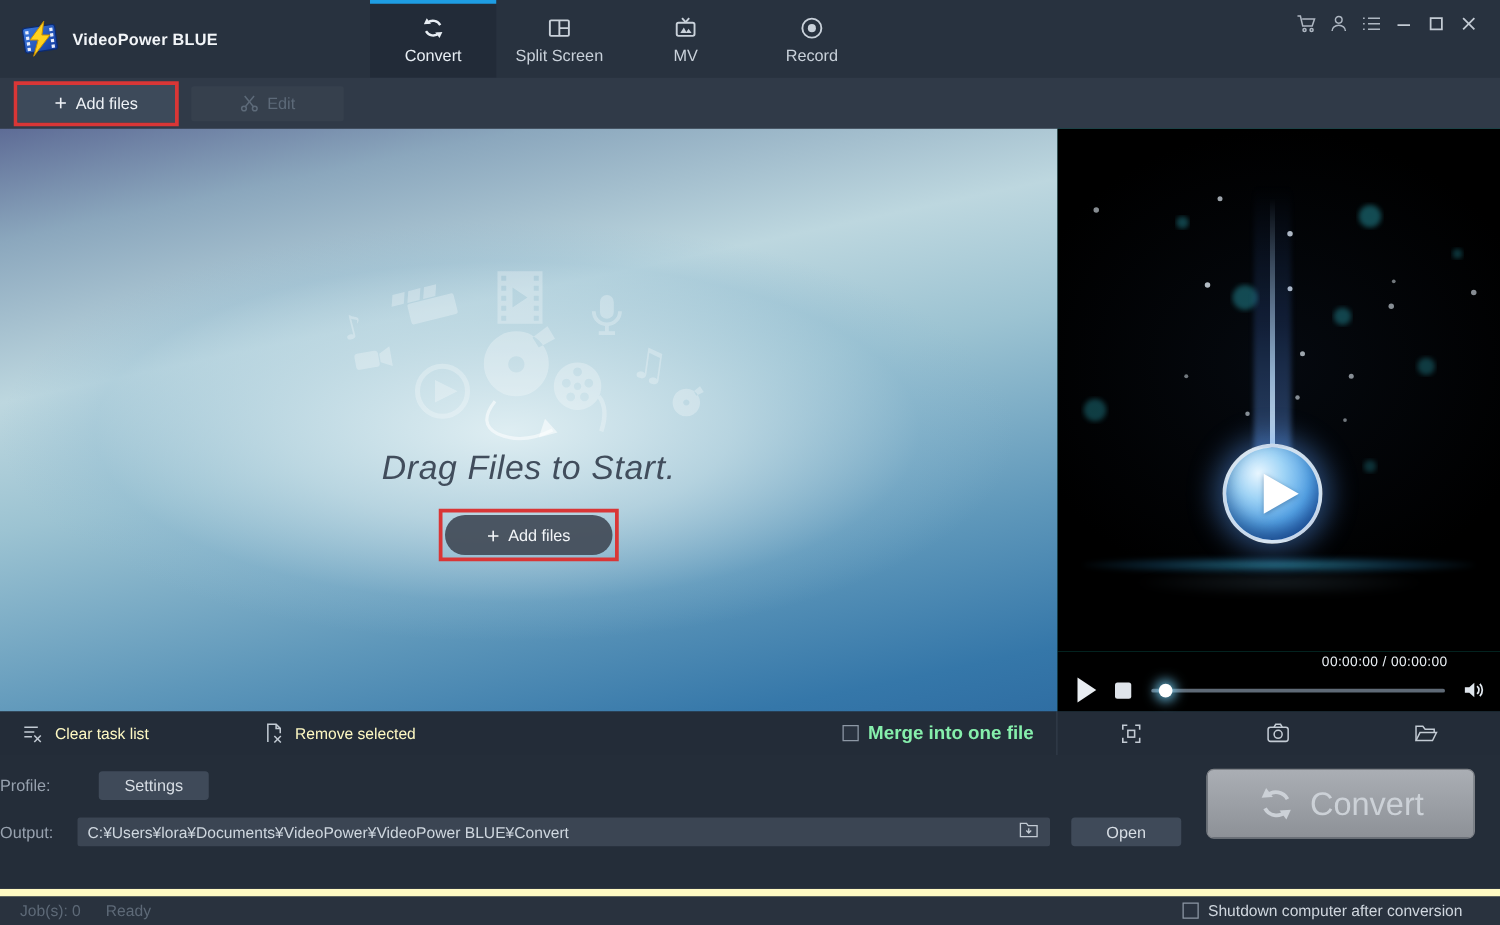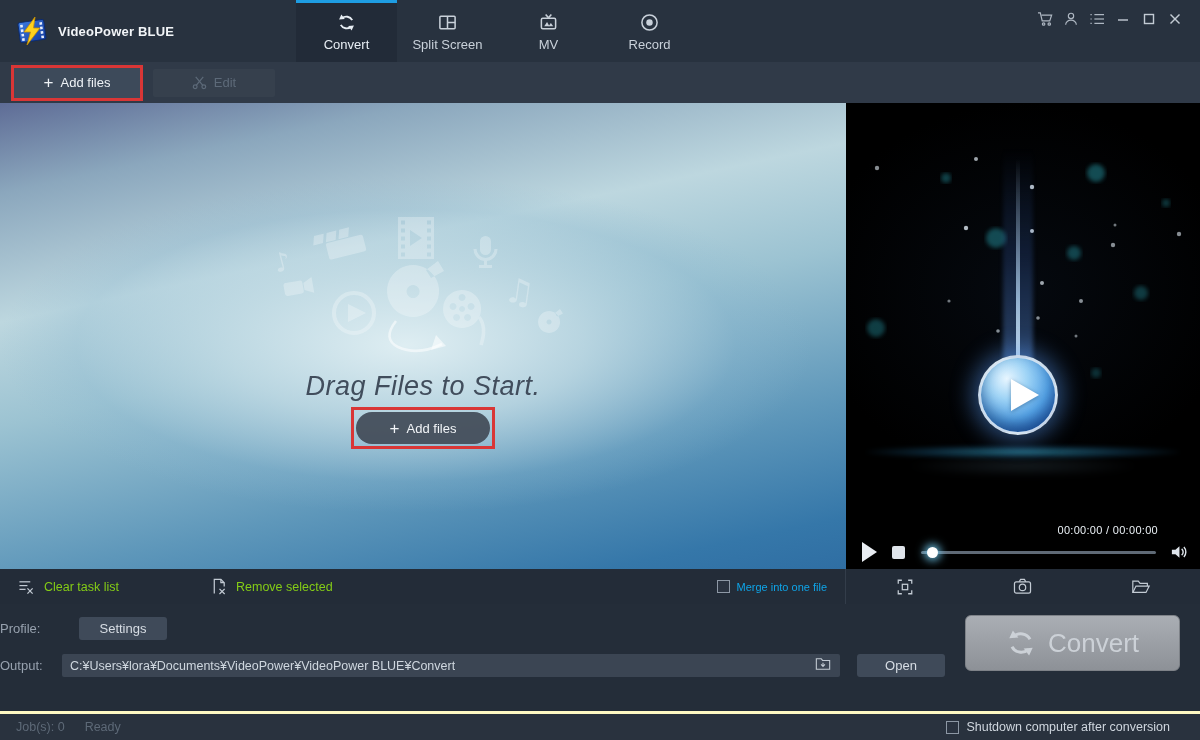--- a/index.html
+++ b/index.html
@@ -26,21 +26,21 @@
   .btn-edit { width:122px; height:28px; margin-left:10px; background:#36404d; border:none; border-radius:2px; color:#5d6a79; font-size:13px; font-family:inherit; display:flex; align-items:center; justify-content:center; gap:7px; }
 
   
   .content { flex:1; display:flex; min-height:0; }
   .canvas { flex:1; position:relative; overflow:hidden;
     background:
       radial-gradient(ellipse 60% 45% at 48% 52%, rgba(226,240,244,.95) 0%, rgba(198,222,231,.75) 35%, rgba(140,185,210,.25) 65%, rgba(0,0,0,0) 80%),
       linear-gradient(168deg, #5e6c96 0%, #8ba7bd 14%, #bdd7df 34%, #9cc3d2 50%, #5e97ba 74%, #3577a9 92%, #2f6ea3 100%);
   }
   .cluster { position:absolute; left:268px; top:100px; }
-  .drag-text { position:absolute; top:268px; left:0; width:100%; text-align:center; font-size:27px; font-style:italic; color:#414d5c; letter-spacing:.5px; }
+  .drag-text { position:absolute; top:256px; left:0; width:100%; text-align:center; font-size:27px; font-style:italic; color:#414d5c; letter-spacing:.5px; }
   .center-add-wrap { position:absolute; top:304px; left:50%; transform:translateX(-50%); border:3px solid #d93636; padding:2px; }
   .pill-addfiles { width:134px; height:32px; border:none; border-radius:16px; background:rgba(68,78,91,.95); color:#f2f5f8; font-size:13px; font-family:inherit; display:flex; align-items:center; justify-content:center; gap:7px; cursor:pointer; }
 
   
   .player { width:354px; flex:none; background:#14b8a6; display:flex; flex-direction:column; }
   .artwork { flex:1; position:relative; overflow:hidden; background:radial-gradient(ellipse 80% 60% at 50% 45%, #05090f 0%, #000 75%); }
   .beam { position:absolute; left:157px; top:45px; width:30px; height:252px;
     background:linear-gradient(to bottom, rgba(70,130,255,0) 0%, rgba(80,140,255,.18) 45%, rgba(110,170,255,.45) 100%); filter:blur(2px); }
   .beam-core { position:absolute; left:170px; top:55px; width:4px; height:244px;
     background:linear-gradient(to bottom, rgba(150,200,255,0) 0%, rgba(190,225,255,.75) 60%, rgba(235,248,255,.95) 100%); filter:blur(.6px); }
@@ -59,44 +59,44 @@
   .play-btn { width:0; height:0; border-left:15px solid #e9edf2; border-top:10px solid transparent; border-bottom:10px solid transparent; margin-left:4px; cursor:pointer; flex:none; }
   .stop-btn { width:13px; height:13px; background:#dfe4ea; border-radius:2px; margin-left:15px; cursor:pointer; flex:none; }
   .seek { flex:1; height:12px; margin:0 14px 0 16px; position:relative; cursor:pointer; }
   .seek-track { position:absolute; left:0; right:0; top:5px; height:3px; background:#5f6a76; border-radius:2px; }
   .seek-thumb { position:absolute; left:6px; top:1px; width:11px; height:11px; border-radius:50%; background:#fff; box-shadow:0 0 9px 3px rgba(120,215,255,.8); }
   .vol-btn { flex:none; cursor:pointer; display:flex; align-items:center; }
 
   
   .taskbar { height:35px; flex:none; background:#232c38; display:flex; align-items:center; }
   .task-left { display:flex; align-items:center; padding-left:18px; }
-  .task-item { display:flex; align-items:center; gap:9px; color:#84cc16; font-size:12.5px; cursor:pointer; }
+  .task-item { display:flex; align-items:center; gap:9px; color:#fef9c3; font-size:12.5px; cursor:pointer; }
   .task-item + .task-item { margin-left:92px; }
   .task-spacer { flex:1; }
   .merge-group { display:flex; align-items:center; gap:7px; margin-right:18px; cursor:pointer; }
   .checkbox { width:13px; height:13px; border:1px solid #8d98a5; background:#2a3340; flex:none; }
-  .merge-label { color:#0ea5e9; font-size:11px; }
+  .merge-label { color:#86efac; font-size:15px;font-weight:bold; }
   .task-divider { width:1px; height:35px; background:#333d4a; flex:none; }
   .task-right { width:354px; flex:none; display:flex; align-items:center; justify-content:space-around; }
   .task-icon { cursor:pointer; display:flex; align-items:center; }
 
   
   .settings { height:107px; flex:none; background:#242d39; position:relative; padding-top:13px; }
   .set-row { display:flex; align-items:center; height:23px; margin-bottom:14px; }
   .set-label { width:56px; text-align:left; color:#97a1ae; font-size:13px; flex:none; margin-right:6px; }
   .field { width:778px; height:23px; background:#3b4553; border-radius:2px; display:flex; align-items:center; position:relative; padding:0 30px 0 8px; flex:none; }
   .field .ficon { flex:none; margin-right:8px; display:flex; align-items:center; }
   .field-text { color:#cfd7df; font-size:12.5px; white-space:nowrap; overflow:hidden; }
   .field-right { position:absolute; right:9px; top:3px; display:flex; align-items:center; }
   .small-btn { width:88px; height:23px; margin-left:17px; background:#3f4a59; border:none; border-radius:3px; color:#d7dde4; font-size:13px; font-family:inherit; cursor:pointer; flex:none; }
   .convert-btn { position:absolute; right:20px; top:11px; width:215px; height:56px; border:1px solid #7e8288; border-radius:6px;
     background:linear-gradient(#aaaeb4,#8d9197); color:#ccd1d7; font-size:26px; font-family:inherit; display:flex; align-items:center; justify-content:center; gap:12px; cursor:pointer; }
 
   
-  .statusbar { height:29px; flex:none; background:#29323e; border-top:3px solid #fef9c3; display:flex; align-items:center; padding:0 30px 0 16px; }
+  .statusbar { height:29px; flex:none; background:#29323e; border-top:6px solid #fef9c3; display:flex; align-items:center; padding:0 30px 0 16px; }
   .status-text { color:#5d6977; font-size:12.5px; }
   .status-text + .status-text { margin-left:20px; }
   .status-spacer { flex:1; }
   .shutdown-group { display:flex; align-items:center; gap:7px; cursor:pointer; }
   .shutdown-label { color:#cfd6de; font-size:12.5px; }
 </style>
 </head>
 <body>
 
 <div class="window">

